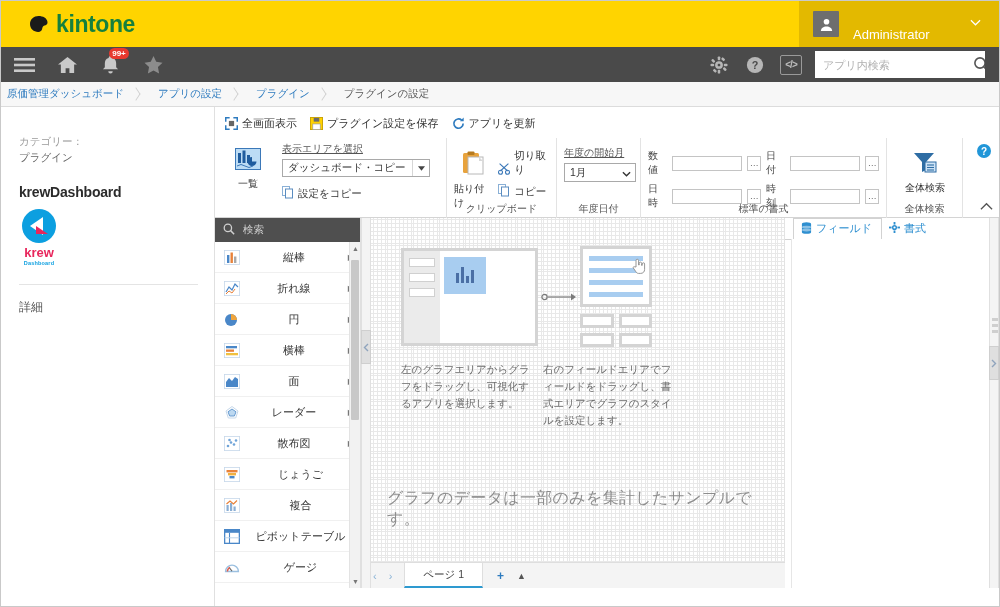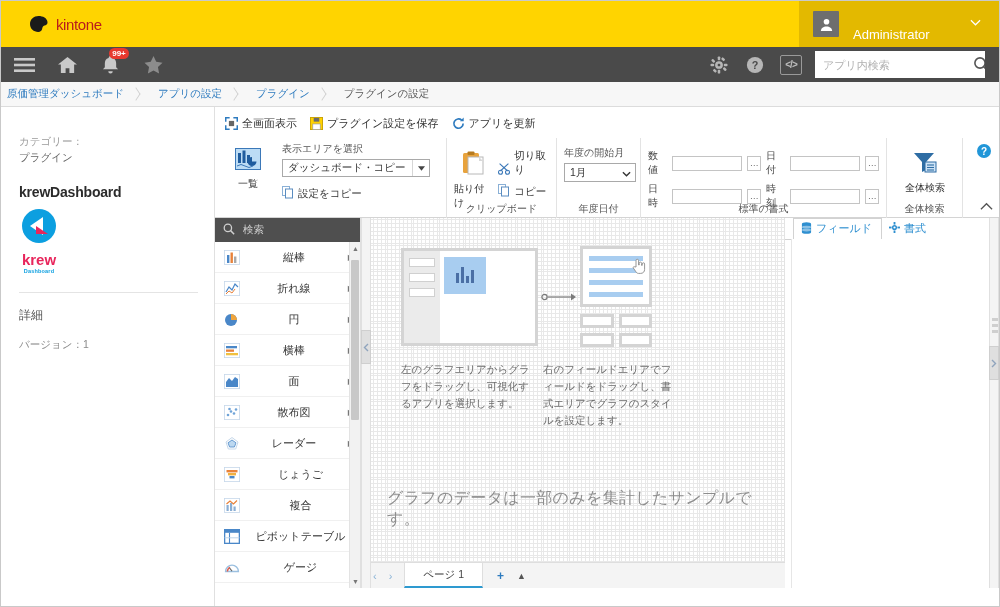--- a/index.html
+++ b/index.html
@@ -10,21 +10,21 @@
     font-size:12px;color:#3c3c3c;
     -webkit-font-smoothing:antialiased;
   }
   .app{position:relative;width:1000px;height:607px;background:#fff;box-sizing:border-box;border:1px solid #c9c9c9;overflow:hidden;}
 
   
   .k-header{position:relative;height:46px;background:#ffd400;display:flex;align-items:center;}
   .k-logo{display:flex;align-items:center;margin-left:26px;gap:7px;}
   .k-logo-mark{width:22px;height:18px;position:relative;}
   .k-logo-mark svg{display:block;}
-  .k-logo-text{font-size:15px;font-weight:normal;color:#b91c1c;letter-spacing:-0.4px;line-height:1;}
+  .k-logo-text{font-size:23px;font-weight:bold;color:#15803d;letter-spacing:-0.4px;line-height:1;}
   .k-user{position:absolute;right:0;top:0;height:46px;width:200px;background:#e3b900;display:flex;align-items:center;padding-left:14px;box-sizing:border-box;}
   .k-avatar{width:26px;height:26px;background:#6e6e6e;display:flex;align-items:center;justify-content:center;border-radius:1px;}
   .k-avatar svg{display:block;}
   .k-username{color:#fff;font-size:13px;margin-left:14px;margin-top:20px;}
   .k-caret{position:absolute;right:18px;top:16px;width:11px;height:11px;}
 
   
   .k-nav{position:relative;height:35px;background:#4a4a4a;display:flex;align-items:center;}
   .k-nav-left{display:flex;align-items:center;gap:22px;margin-left:13px;}
   .nav-ico{position:relative;width:21px;height:21px;display:flex;align-items:center;justify-content:center;cursor:pointer;}
@@ -49,21 +49,21 @@
 
   
   .content{display:flex;height:calc(607px - 46px - 35px - 25px - 2px);}
   .lpane{width:214px;box-sizing:border-box;border-right:1px solid #e0e0e0;background:#fff;padding:26px 16px 0 18px;}
   .lbl-dim{color:#9a9a9a;font-size:10.5px;line-height:1.55;}
   .plugin-name{font-size:14px;font-weight:bold;color:#2b2b2b;margin-top:18px;letter-spacing:-0.2px;}
   .plugin-icon{margin-top:9px;width:42px;}
   .plugin-icon .circ{width:34px;height:34px;border-radius:50%;background:#0c9fe0;position:relative;margin-left:3px;}
   .plugin-icon .circ:before{content:"";position:absolute;left:8px;top:8px;width:0;height:0;border-top:9px solid transparent;border-bottom:9px solid transparent;border-right:13px solid #fff;}
   .plugin-icon .circ:after{content:"";position:absolute;left:14px;top:17px;width:0;height:0;border-top:8px solid transparent;border-left:12px solid #e8265c;}
-  .krew-t1{color:#e8265c;font-size:15px;font-weight:bold;margin-top:8px;text-align:center;width:40px;}
+  .krew-t1{color:#e8265c;font-size:13px;font-weight:bold;margin-top:2px;text-align:center;width:40px;}
   .krew-t2{color:#0c9fe0;font-size:5.5px;font-weight:bold;text-align:center;width:40px;letter-spacing:0.2px;}
   .hr-l{border-top:1px solid #e4e4e4;margin:18px 0 14px 0;}
   .detail-h{font-size:12px;color:#555;}
   .ver{font-size:10.5px;color:#8b8b8b;margin-top:14px;}
 
   .rpane{flex:1;position:relative;background:#fff;box-sizing:border-box;}
 
   
   .cmdbar{display:flex;align-items:center;gap:13px;padding:9px 0 7px 10px;}
   .cmd{display:flex;align-items:center;gap:4px;font-size:11px;color:#333;cursor:pointer;white-space:nowrap;}
@@ -75,21 +75,21 @@
   .rtab.green{background:#1e7145;color:#fff;font-weight:bold;padding:3px 10px 4px 10px;}
   .rtab.active{background:#fff;border:1px solid #d4d4d4;border-bottom:1px solid #fff;margin-bottom:-1px;}
 
   
   .ribbon{position:relative;height:80px;border-bottom:1px solid #d4d4d4;display:flex;background:#fff;box-sizing:border-box;}
   .rgroup{position:relative;height:80px;box-sizing:border-box;border-right:1px solid #e3e3e3;padding:4px 7px 0 7px;}
   .rgroup-label{position:absolute;bottom:2px;left:0;right:0;text-align:center;font-size:10px;color:#555;}
   .big-btn{width:52px;display:flex;flex-direction:column;align-items:center;gap:4px;cursor:pointer;padding-top:6px;justify-content:space-between;}
   .big-btn .cap{font-size:10px;color:#333;}
   .sel-wrap{display:flex;flex-direction:column;gap:3px;}
-  .sel-lbl{font-size:10px;color:#555;}
+  .sel-lbl{font-size:10px;color:#555;text-decoration:underline;}
   .sel{width:148px;height:18px;border:1px solid #a9a9a9;background:#fff;display:flex;align-items:center;justify-content:space-between;font-size:10.5px;color:#333;box-sizing:border-box;padding:0 0 0 5px;cursor:pointer;}
   .sel .arrowbox{width:16px;height:16px;display:flex;align-items:center;justify-content:center;border-left:1px solid #d6d6d6;}
   .mini-cmd{display:flex;align-items:flex-end;gap:4px;font-size:10.5px;color:#333;cursor:pointer;margin-top:6px;}
   .sel2{width:72px;height:19px;border:1px solid #a9a9a9;background:#fff;display:flex;align-items:center;justify-content:space-between;font-size:10.5px;color:#333;box-sizing:border-box;padding:0 4px 0 5px;cursor:pointer;}
 
   .fmt-grid{display:flex;flex-direction:column;gap:5px;padding-top:7px;}
   .fmt-row{display:flex;align-items:center;gap:5px;}
   .fmt-lbl{font-size:10px;color:#444;width:23px;}
   .fmt-in{width:70px;height:15px;border:1px solid #c4c4c4;background:#fff;box-sizing:border-box;}
   .fmt-dots{width:16px;height:15px;border:1px solid #c4c4c4;background:#fff;font-size:9px;color:#666;display:flex;align-items:center;justify-content:center;cursor:pointer;box-sizing:border-box;}
@@ -272,21 +272,20 @@
       <div class="lbl-dim">カテゴリー：</div>
       <div class="lbl-dim" style="color:#666;">プラグイン</div>
       <div class="plugin-name">krewDashboard</div>
       <div class="plugin-icon">
         <div class="circ"></div>
         <div class="krew-t1">krew</div>
         <div class="krew-t2">Dashboard</div>
       </div>
       <div class="hr-l"></div>
       <div class="detail-h">詳細</div>
-      <div class="ver">バージョン：1</div>
     </div>
 
     <div class="rpane">
 
       <div class="cmdbar">
         <div class="cmd">
           <span>
             <svg width="13" height="13" viewBox="0 0 14 14">
                 <g fill="#2e7bbf">
                   <path d="M0 0h5v1.6H1.6V5H0z"></path>
@@ -530,41 +529,41 @@
                     <rect x="0.4" y="0.4" width="15.2" height="14.2" fill="#fff" stroke="#c6d8ea" stroke-width="0.8"></rect>
                     <path d="M2 13V8l3-4 3 3 3-4 3 2v8z" fill="#4a87c8"></path>
                   </svg>
               </span>
               <span class="cl-name">面</span>
               <span class="cl-arr">▶</span>
             </div>
             <div class="cl-item">
               <span class="cl-ico">
                 <svg width="16" height="15" viewBox="0 0 16 15">
+                    <polygon points="8,1.5 14,6 11.7,13 4.3,13 2,6" fill="none" stroke="#c6d8ea" stroke-width="1"></polygon>
+                    <polygon points="8,4 12,6.8 10.4,11 5.6,11 4,6.8" fill="#bcd8f0" stroke="#5a92cc" stroke-width="0.9"></polygon>
+                  </svg>
+              </span>
+              <span class="cl-name">レーダー</span>
+              <span class="cl-arr">▶</span>
+            </div>
+            <div class="cl-item">
+              <span class="cl-ico">
+                <svg width="16" height="15" viewBox="0 0 16 15">
                     <rect x="0.4" y="0.4" width="15.2" height="14.2" fill="#fff" stroke="#c6d8ea" stroke-width="0.8"></rect>
                     <g fill="#6fa3d8">
                       <circle cx="4" cy="10" r="1.3"></circle>
                       <circle cx="7" cy="6.5" r="1.3"></circle>
                       <circle cx="10" cy="8.5" r="1.3"></circle>
                       <circle cx="12" cy="4.5" r="1.3"></circle>
                       <circle cx="5.5" cy="4" r="1.3"></circle>
                     </g>
                   </svg>
               </span>
               <span class="cl-name">散布図</span>
-              <span class="cl-arr">▶</span>
-            </div>
-            <div class="cl-item">
-              <span class="cl-ico">
-                <svg width="16" height="15" viewBox="0 0 16 15">
-                    <polygon points="8,1.5 14,6 11.7,13 4.3,13 2,6" fill="none" stroke="#c6d8ea" stroke-width="1"></polygon>
-                    <polygon points="8,4 12,6.8 10.4,11 5.6,11 4,6.8" fill="#bcd8f0" stroke="#5a92cc" stroke-width="0.9"></polygon>
-                  </svg>
-              </span>
-              <span class="cl-name">レーダー</span>
               <span class="cl-arr">▶</span>
             </div>
             <div class="cl-item">
               <span class="cl-ico">
                 <svg width="16" height="15" viewBox="0 0 16 15">
                     <rect x="0.4" y="0.4" width="15.2" height="14.2" fill="#fff" stroke="#c6d8ea" stroke-width="0.8"></rect>
                     <rect x="2.5" y="3" width="11" height="2.4" fill="#e8823a"></rect>
                     <rect x="4" y="6" width="8" height="2.4" fill="#f0b040"></rect>
                     <rect x="5.5" y="9" width="5" height="2.4" fill="#4a87c8"></rect>
                   </svg>

